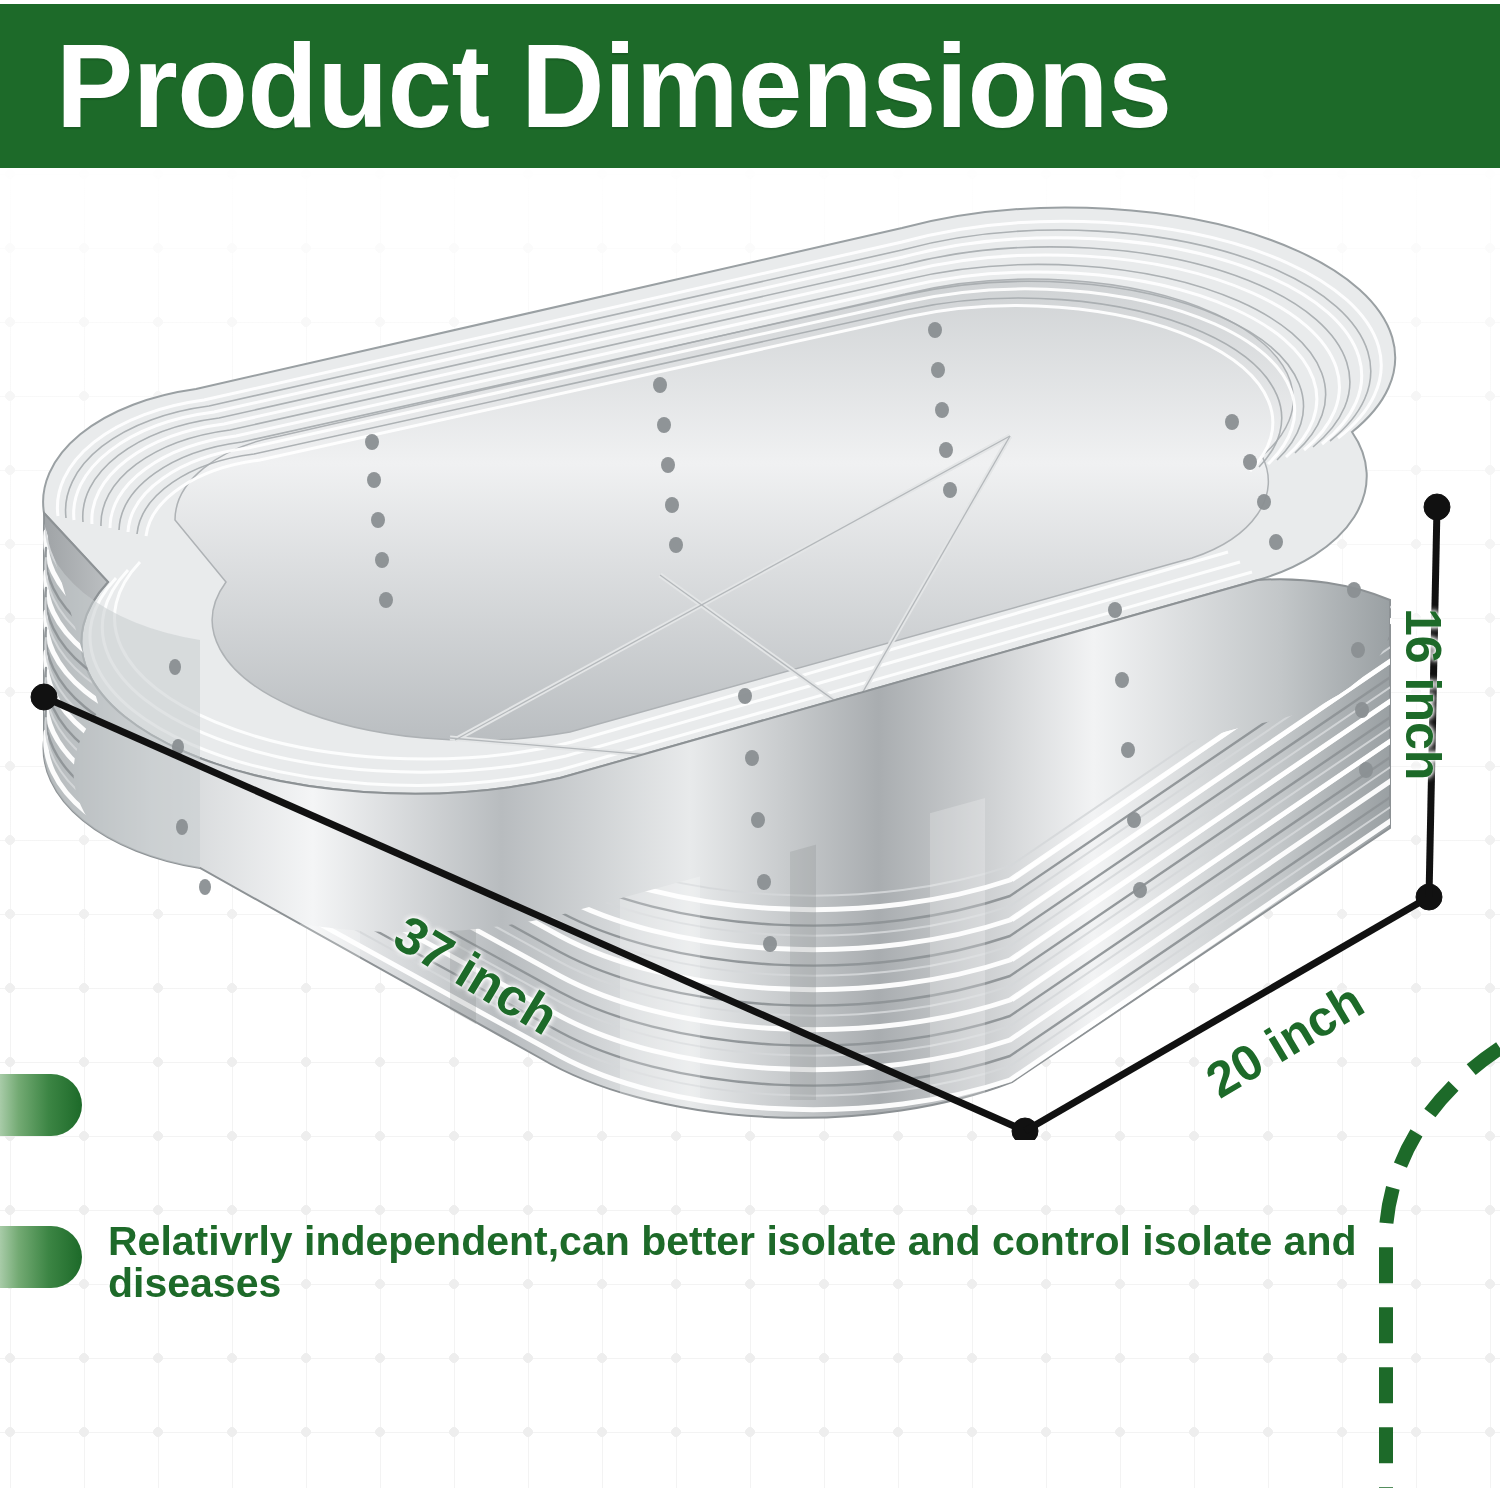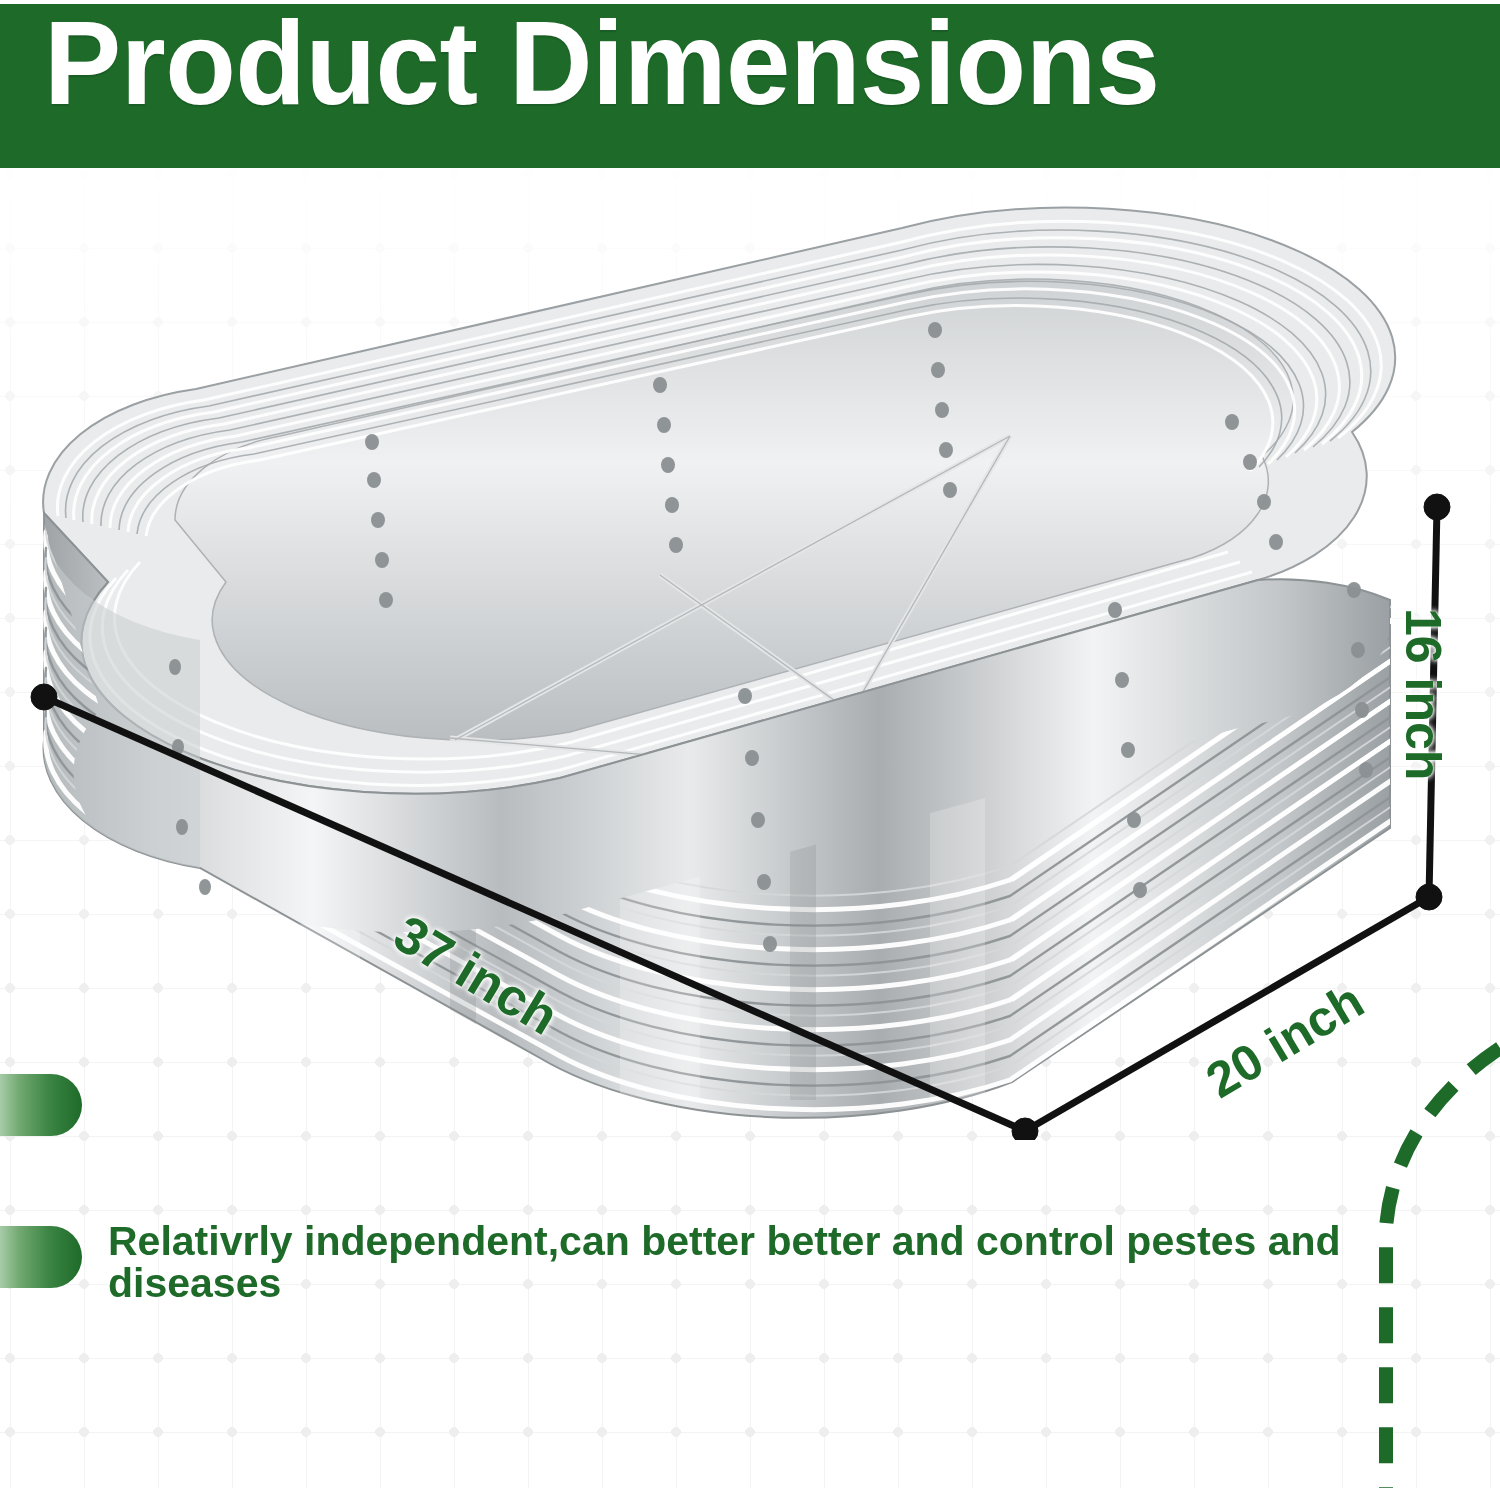--- a/index.html
+++ b/index.html
@@ -47,23 +47,23 @@
 
   
   .header-band {
     position: absolute;
     left: 0;
     top: 4px;
     width: 1500px;
     height: 164px;
     background: #1d6a29;
     display: flex;
-    align-items: flex-start;
+    align-items: center;
     box-sizing: border-box;
-    padding-left: 44px;
+    padding-left: 56px;
   }
   .header-title {
     color: #ffffff;
     font-size: 118px;
     font-weight: bold;
     line-height: 1;
     letter-spacing: -0.5px;
     font-family: "Liberation Sans", sans-serif;
     transform: scaleX(0.98);
     transform-origin: left center;
@@ -410,21 +410,21 @@
   <div class="dim-label" id="dim-37">37 inch</div>
   <div class="dim-label" id="dim-20">20 inch</div>
   <div class="dim-label" id="dim-16">16 inch</div>
 
   <div class="features">
     <div class="feature-row">
       <div class="bullet-pill"></div>
     </div>
     <div class="feature-row">
       <div class="bullet-pill"></div>
-      <div class="feature-text">Relativrly independent,can better better and control pestes and diseases</div>
+      <div class="feature-text">Relativrly independent,can better isolate and control isolate and diseases</div>
     </div>
   </div>
 
   <div class="deco-arc">
     <svg width="180" height="460" viewBox="0 0 180 460" xmlns="http://www.w3.org/2000/svg">
       <path d="M 180 20 C 120 60, 72 120, 66 200 L 66 460" fill="none" stroke="#1d6a29" stroke-width="14" stroke-dasharray="36 24" stroke-linecap="butt"></path>
     </svg>
   </div>
 
 </div>

